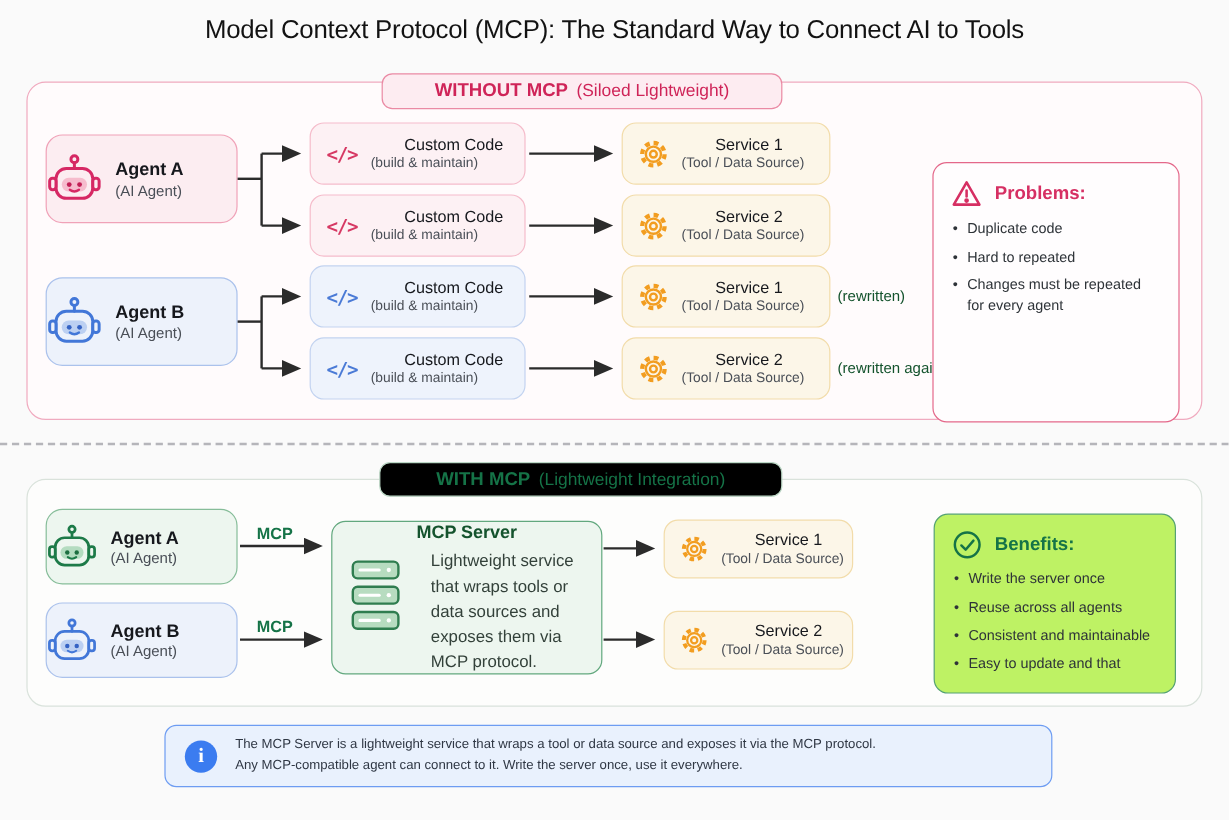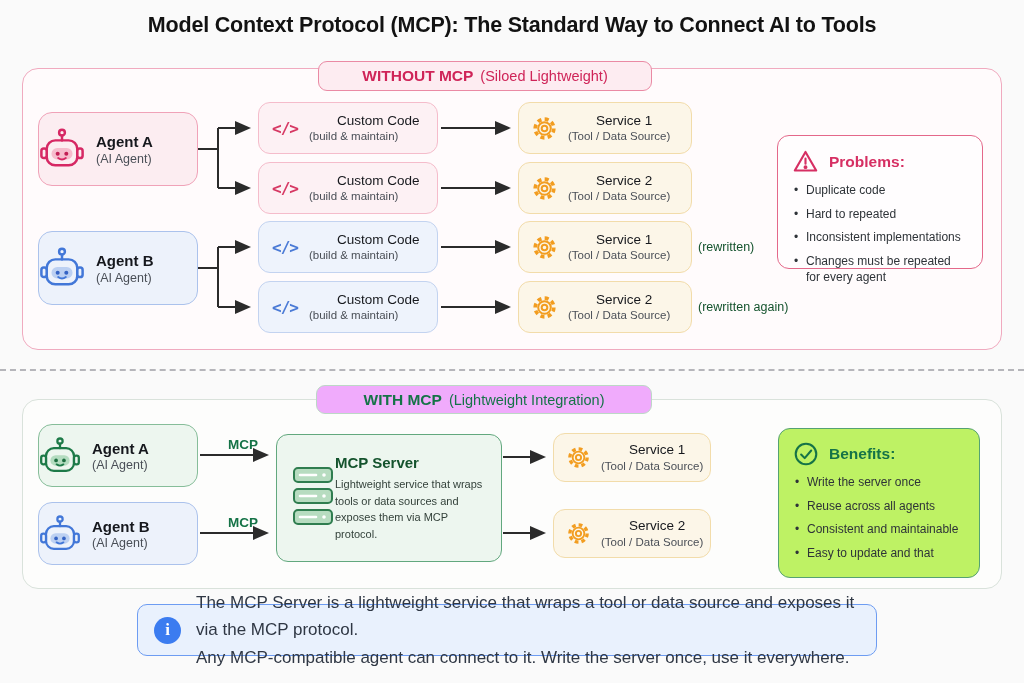--- a/index.html
+++ b/index.html
@@ -1,26 +1,26 @@
 <!DOCTYPE html>
 <html><head>
 <meta charset="utf-8">
 <style>
   html,body{margin:0;padding:0;background:#fafafa;}
   *{box-sizing:border-box;}
   #stage{position:relative;width:1024px;height:683px;background:#fafafa;overflow:hidden;
          font-family:"Liberation Sans",sans-serif;color:#16181d;}
   .abs{position:absolute;}
-  #title{top:13px;left:0;width:1024px;text-align:center;font-size:21.5px;font-weight:700;color:#121212;letter-spacing:-.2px;}
+  #title{top:13px;left:0;width:1024px;text-align:center;font-size:21.5px;font-weight:400;color:#121212;letter-spacing:-.2px;}
   .section{border-radius:16px;border:1.5px solid;}
   #sec-without{left:22px;top:68px;width:980px;height:282px;border-color:#f0aabf;background:#fffbfc;}
   #sec-with{left:22px;top:399px;width:980px;height:190px;border-color:#d9e2db;background:#fdfdfc;}
   .pill{display:flex;align-items:center;justify-content:center;gap:7px;border-radius:9px;border:1.5px solid;}
   #pill-without{left:318px;top:61px;width:334px;height:30px;background:#fdecf1;border-color:#ea8aa4;color:#cf2458;}
-  #pill-with{left:316px;top:385px;width:336px;height:29px;background:#f0abfc;border-color:#bcd8c6;color:#157347;}
+  #pill-with{left:316px;top:385px;width:336px;height:29px;background:#000000;border-color:#bcd8c6;color:#157347;}
   .pill .pb{font-weight:800;font-size:15.5px;}
   .pill .pr{font-size:14.5px;}
   .card{display:flex;align-items:center;border:1.5px solid;border-radius:12px;}
   .agent{gap:11px;border-radius:14px;}
   .agent .nm{font-weight:800;font-size:15px;line-height:1.3;}
   .agent .rl{font-size:12.5px;color:#4a4f57;}
   #agentA1{left:38px;top:112px;width:160px;height:74px;background:#fcedf1;border-color:#f0a2b8;}
   #agentB1{left:38px;top:231px;width:160px;height:74px;background:#edf2fb;border-color:#abc2ec;}
   #agentA2{left:38px;top:424px;width:160px;height:63px;background:#edf6ef;border-color:#86bd99;}
   #agentB2{left:38px;top:502px;width:160px;height:63px;background:#edf2fb;border-color:#abc2ec;}
@@ -31,42 +31,42 @@
   .svcB{left:553px;width:158px;height:49px;}
   .t{font-weight:400;font-size:13.5px;line-height:1.3;margin-left:28px;}
   .s{font-size:11.5px;color:#4a4f57;line-height:1.3;}
   .code-glyph{font-weight:bold;font-size:16px;font-family:"DejaVu Sans Mono",monospace;letter-spacing:-1px;}
   .code-pink{color:#d63863;}
   .code-blue{color:#4a7ad6;}
   .note{color:#14532d;font-size:12.5px;}
   #note1{left:698px;top:240px;}
   #note2{left:698px;top:300px;}
   .panel{border:1.5px solid;border-radius:12px;padding:12px 14px;background:#fffdfe;}
-  #problems{left:777px;top:135px;width:206px;height:134px;border-color:#e4688a;}
+  #problems{left:777px;top:135px;width:206px;height:217px;border-color:#e4688a;}
   #benefits{left:778px;top:428px;width:202px;height:150px;border-color:#55a273;background:#bef264;}
   .panel-head{display:flex;align-items:center;gap:10px;margin-bottom:7px;}
   .panel-head .ph{font-weight:800;font-size:15.5px;}
   #problems .ph{color:#d62f63;}
   #benefits .ph{color:#157347;}
   .panel ul{margin:2px 0 0 2px;padding:0;list-style:none;}
   .panel li{position:relative;font-size:12px;color:#2e3338;margin:0 0 7.5px 0;padding-left:12px;line-height:1.35;}
   .panel li::before{content:"•";position:absolute;left:0;color:#2e3338;}
   #divider{left:0;top:369px;width:1024px;height:0;border-top:2px dashed #b5b5ba;}
-  .mcp-lbl{width:44px;text-align:right;font-weight:800;font-size:13.5px;color:#157347;}
+  .mcp-lbl{width:44px;text-align:left;font-weight:800;font-size:13.5px;color:#157347;}
   #mcp-lbl-a{left:214px;top:437px;}
   #mcp-lbl-b{left:214px;top:515px;}
   #server{left:276px;top:434px;width:226px;height:128px;background:#edf6ef;border:1.5px solid #62a87e;border-radius:12px;
-          display:flex;align-items:center;padding:12px 12px 12px 14px;}
+          display:flex;align-items:center;gap:12px;padding:12px 12px 12px 14px;}
   #server .st{font-weight:800;font-size:15px;color:#14532d;margin-bottom:5px;}
-  #server .sd{font-size:11px;color:#33413a;line-height:1.5;}
+  #server .sd{font-size:14px;color:#33413a;line-height:1.5;margin-left:12px;}
   #infobar{left:137px;top:604px;width:740px;height:52px;background:#e9f1fd;border:1.5px solid #6d9cf2;border-radius:10px;
            display:flex;align-items:center;gap:15px;padding:0 16px;}
   .info-circle{width:27px;height:27px;border-radius:50%;background:#3b7cf0;color:#fff;display:flex;align-items:center;justify-content:center;
                font-family:"Liberation Serif",serif;font-weight:bold;font-size:17px;flex:0 0 auto;}
-  #infobar .il{font-size:17px;color:#2f3744;line-height:1.6;}
+  #infobar .il{font-size:11px;color:#2f3744;line-height:1.6;}
   svg{display:block;}
   #arrows{left:0;top:0;pointer-events:none;}
 </style>
 </head>
 <body>
 
 <div id="stage">
 
   <div class="abs" id="title">Model Context Protocol (MCP): The Standard Way to Connect AI to Tools</div>
 
@@ -208,21 +208,20 @@
           <path d="M12 3.5 L21.5 20 H2.5 Z"></path>
           <line x1="12" y1="9.5" x2="12" y2="14"></line>
           <circle cx="12" cy="17" r="0.8" fill="#d62f63"></circle>
         </svg>
       </span>
       <span class="ph">Problems:</span>
     </div>
     <ul>
       <li>Duplicate code</li>
       <li>Hard to repeated</li>
-      <li>Inconsistent implementations</li>
       <li>Changes must be repeated for every agent</li>
     </ul>
   </div>
 
   <div class="abs" id="divider"></div>
 
   <div class="abs section" id="sec-with"></div>
   <div class="abs pill" id="pill-with">
     <span class="pb">WITH MCP</span>
     <span class="pr">(Lightweight Integration)</span>

